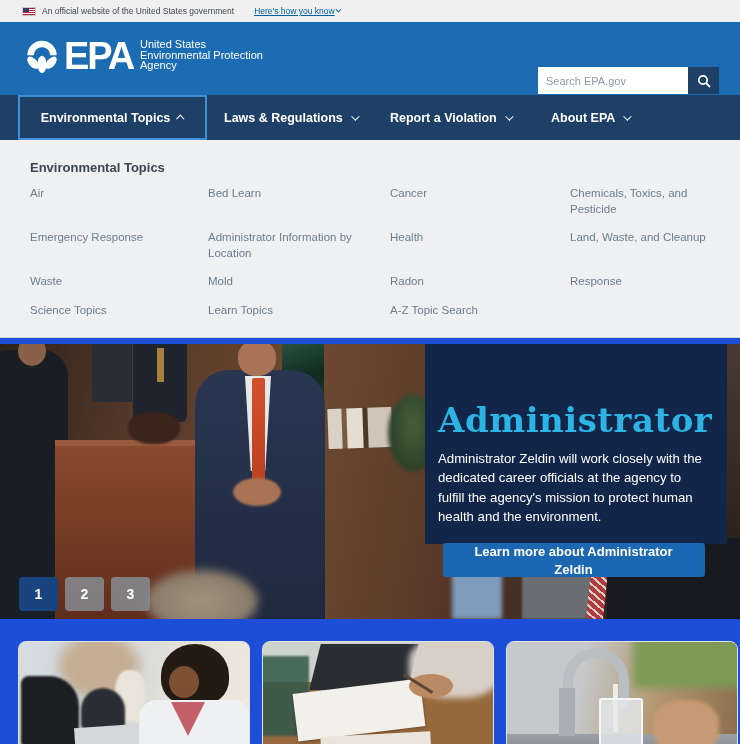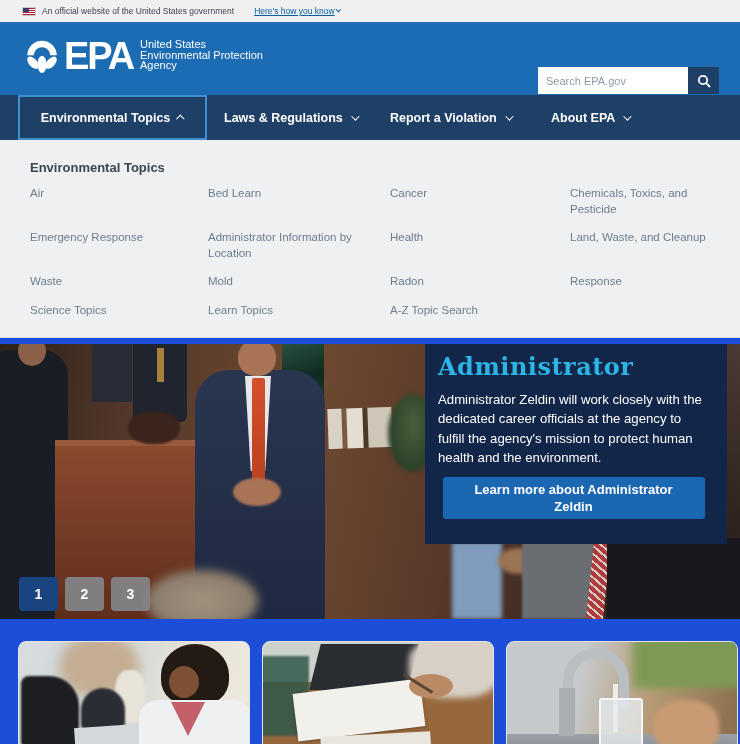--- a/index.html
+++ b/index.html
@@ -82,24 +82,24 @@
   .p-blue { left:452px; top:198px; width:50px; height:77px; background:#7f9cbd; filter:blur(2px); }
   .p-hands { left:498px; top:204px; width:42px; height:26px; background:#9c7454; border-radius:50%; filter:blur(2px); }
   .p-gray { left:522px; top:195px; width:72px; height:80px; background:#6a6d72; filter:blur(1px); }
   .p-tie { left:590px; top:198px; width:17px; height:77px;
     background:repeating-linear-gradient(35deg,#b13a3a 0 4px,#d8cfcf 4px 6px); transform:rotate(6deg); }
   .p-dark { left:607px; top:194px; width:135px; height:82px; background:#17191f; }
 
   .hero-panel { left:425px; top:0; width:302px; height:200px; background:var(--panel_navy,#12264a);
     padding:8px 18px 0 13px; }
   .hero-panel * { position:static; }
-  .hero-title { font-family:"DejaVu Serif","Liberation Serif",serif; font-weight:bold; font-size:24px;
-    color:var(--accent_cyan,#2bb4e4); letter-spacing:0.5px; }
+  .hero-title { font-family:"DejaVu Serif","Liberation Serif",serif; font-weight:bold; font-size:34px;
+    color:var(--accent_cyan,#2bb4e4); letter-spacing:0.5px;margin-top:48px; }
   .hero-desc { margin-top:9px; color:#fff; font-size:13.2px; line-height:1.46; }
-  .hero-cta { display:block; margin:10px auto 0; width:262px; height:42px; background:var(--cta_blue,#1c67b2);
+  .hero-cta { display:block; margin:17px auto 0; width:262px; height:34px; background:var(--cta_blue,#1c67b2);
     color:#fff; font-weight:bold; font-size:13px; border:none; border-radius:3px; cursor:pointer;
     line-height:1.35; font-family:"Liberation Sans",sans-serif; padding:0 20px; }
   .pagination { left:19px; top:233px; display:flex; gap:7px; }
   .page-btn { position:static; width:39px; height:34px; border:none; border-radius:4px; color:#fff;
     font-weight:bold; font-size:14px; cursor:pointer; background:rgba(133,137,142,0.88); font-family:"Liberation Sans",sans-serif; }
   .page-btn.active { background:var(--active_page_blue,#1a4480); }
 
   
   .cards { position:absolute; top:641px; left:18px; display:flex; gap:12px; }
   .card { position:relative; width:232px; height:120px; border-radius:8px; overflow:hidden;

